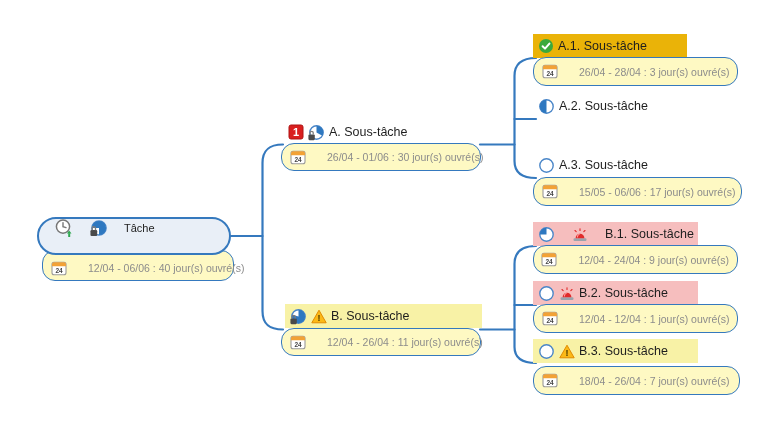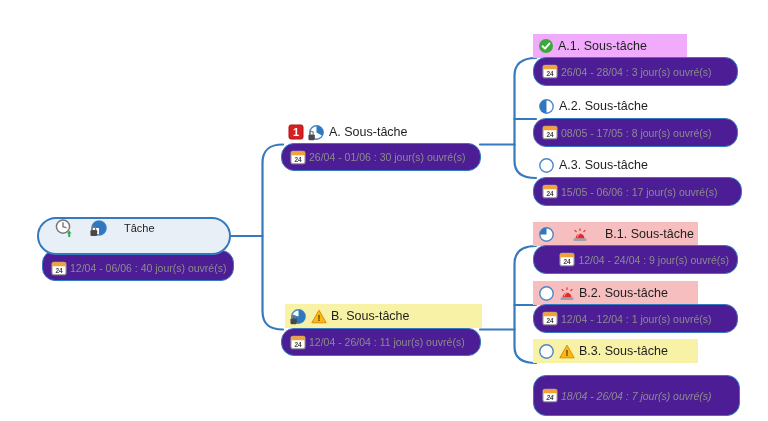--- a/index.html
+++ b/index.html
@@ -1,25 +1,25 @@
 <!DOCTYPE html>
 <html><head>
 <meta charset="utf-8">
 <style>
   html,body{margin:0;padding:0;}
   body{font-family:"Liberation Sans",sans-serif;background:#fff;}
   .canvas{position:relative;width:768px;height:421px;background:#fff;overflow:hidden;}
   .lines{position:absolute;left:0;top:0;width:768px;height:421px;}
   .lines path{stroke:#3579BE;stroke-width:2.2;fill:none;stroke-linecap:round;}
-  .datebox{position:absolute;box-sizing:border-box;background:#4c1d95;border:1.6px solid #3579BE;
-           border-radius:13px;display:flex;align-items:center;gap:3px;padding:0 8px;
+  .datebox{position:absolute;box-sizing:border-box;background:#fef9c3;border:1.6px solid #3579BE;
+           border-radius:13px;display:flex;align-items:center;gap:21px;padding:0 8px;
            font-size:10.5px;color:#8C8C8C;white-space:nowrap;}
   .lblrow{position:absolute;box-sizing:border-box;display:flex;align-items:center;gap:4px;
           font-size:12.5px;color:#1e1e1e;white-space:nowrap;padding:0 5px;}
-  .hl-green{background:#f0abfc;}
+  .hl-green{background:#eab308;}
   .hl-pink{background:#F6BEBE;}
   .hl-yellow{background:#F8F2A6;}
   .root-pill{position:absolute;box-sizing:border-box;background:#E9EFF7;border:2.2px solid #3579BE;
              border-radius:20px;display:flex;align-items:center;gap:16px;padding:0 12px 16px 15px;
              font-size:11px;color:#222;white-space:nowrap;z-index:2;}
   svg text{font-family:"Liberation Sans",sans-serif;}
   .ic{flex:0 0 auto;display:block;}
 </style>
 </head>
 <body>
@@ -99,28 +99,20 @@
     <span>26/04 - 28/04 : 3 jour(s) ouvré(s)</span>
   </div>
 
   <div class="lblrow" style="left:533px;top:96px;height:20px;">
     <svg class="ic" width="17" height="17" viewBox="0 0 16 16">
       <circle cx="8" cy="8" r="6.3" fill="#fff" stroke="#4A86C8" stroke-width="1.3"></circle>
       <path d="M8,1.7 A6.3,6.3 0 0 0 8,14.3 Z" fill="#2E78C0"></path>
     </svg>
     <span>A.2. Sous-tâche</span>
   </div>
-  <div class="datebox" style="left:533px;top:118px;width:205px;height:29px;">
-    <svg class="ic" width="16" height="15" viewBox="0 0 16 15">
-      <rect x="1" y="1.2" width="14" height="12.6" rx="2" fill="#fff" stroke="#9a9a9a" stroke-width="1.1"></rect>
-      <path d="M1,3.2 a2,2 0 0 1 2,-2 h10 a2,2 0 0 1 2,2 v2.1 h-14 z" fill="#F2A236"></path>
-      <text x="8" y="11.8" font-size="6.5" font-weight="bold" fill="#444" text-anchor="middle">24</text>
-    </svg>
-    <span>08/05 - 17/05 : 8 jour(s) ouvré(s)</span>
-  </div>
 
   <div class="lblrow" style="left:533px;top:155px;height:20px;">
     <svg class="ic" width="17" height="17" viewBox="0 0 16 16">
       <circle cx="8" cy="8" r="6.3" fill="#fff" stroke="#4A86C8" stroke-width="1.3"></circle>
     </svg>
     <span>A.3. Sous-tâche</span>
   </div>
   <div class="datebox" style="left:533px;top:177px;width:209px;height:29px;">
     <svg class="ic" width="16" height="15" viewBox="0 0 16 15">
       <rect x="1" y="1.2" width="14" height="12.6" rx="2" fill="#fff" stroke="#9a9a9a" stroke-width="1.1"></rect>
@@ -206,21 +198,21 @@
   <div class="lblrow hl-yellow" style="left:533px;top:339px;width:165px;height:24px;">
     <svg class="ic" width="17" height="17" viewBox="0 0 16 16">
       <circle cx="8" cy="8" r="6.3" fill="#fff" stroke="#4A86C8" stroke-width="1.3"></circle>
     </svg>
     <svg class="ic" width="16" height="15" viewBox="0 0 16 15">
       <path d="M8,1.2 L15.2,13.8 H0.8 Z" fill="#FBB917" stroke="#E08A00" stroke-width="1" stroke-linejoin="round"></path>
       <text x="8" y="12.4" font-size="9" font-weight="bold" fill="#4a3a00" text-anchor="middle">!</text>
     </svg>
     <span>B.3. Sous-tâche</span>
   </div>
-  <div class="datebox" style="left:533px;top:375px;width:207px;height:41px;font-style:italic;">
+  <div class="datebox" style="left:533px;top:366px;width:207px;height:29px;">
     <svg class="ic" width="16" height="15" viewBox="0 0 16 15">
       <rect x="1" y="1.2" width="14" height="12.6" rx="2" fill="#fff" stroke="#9a9a9a" stroke-width="1.1"></rect>
       <path d="M1,3.2 a2,2 0 0 1 2,-2 h10 a2,2 0 0 1 2,2 v2.1 h-14 z" fill="#F2A236"></path>
       <text x="8" y="11.8" font-size="6.5" font-weight="bold" fill="#444" text-anchor="middle">24</text>
     </svg>
     <span>18/04 - 26/04 : 7 jour(s) ouvré(s)</span>
   </div>
 
 </div>
 

